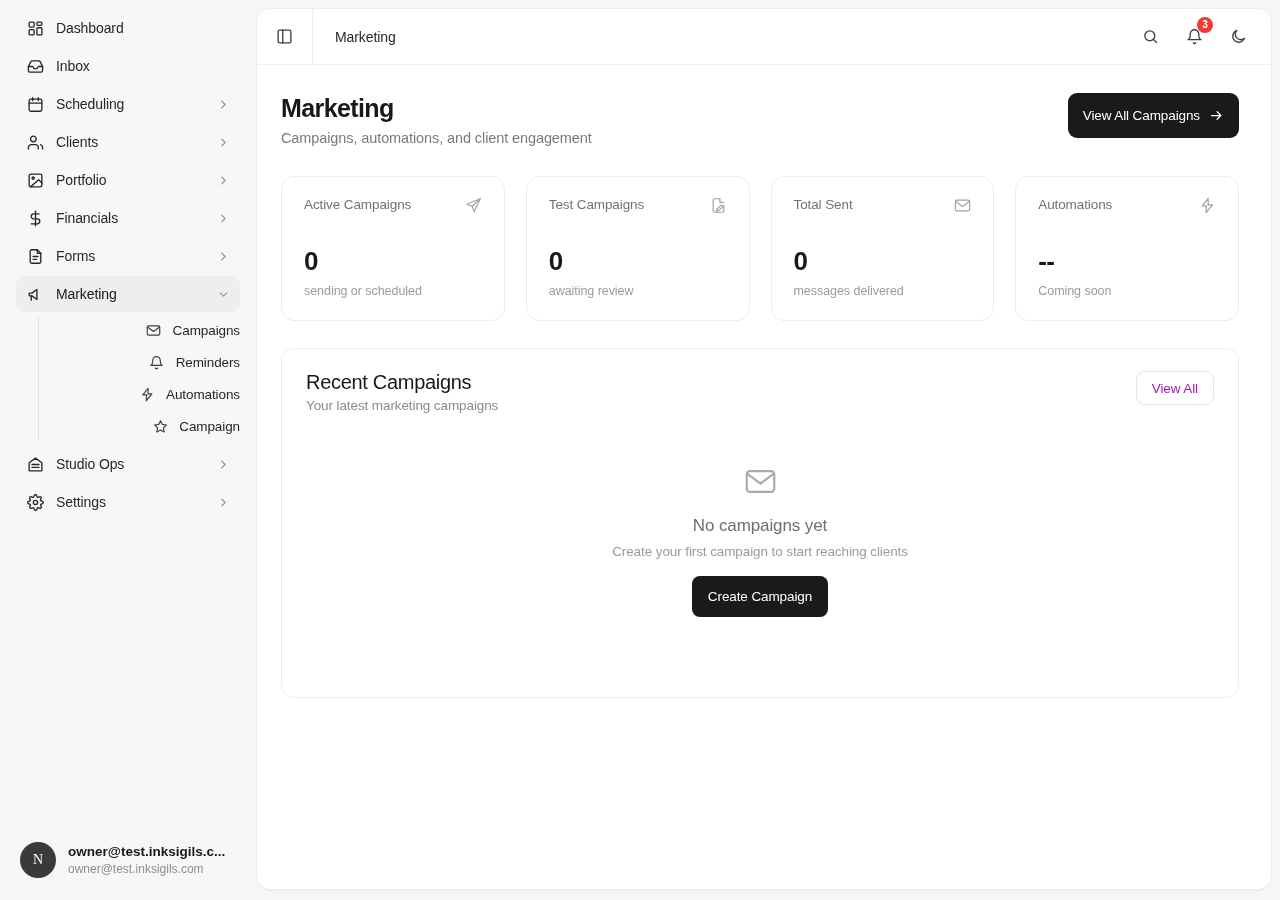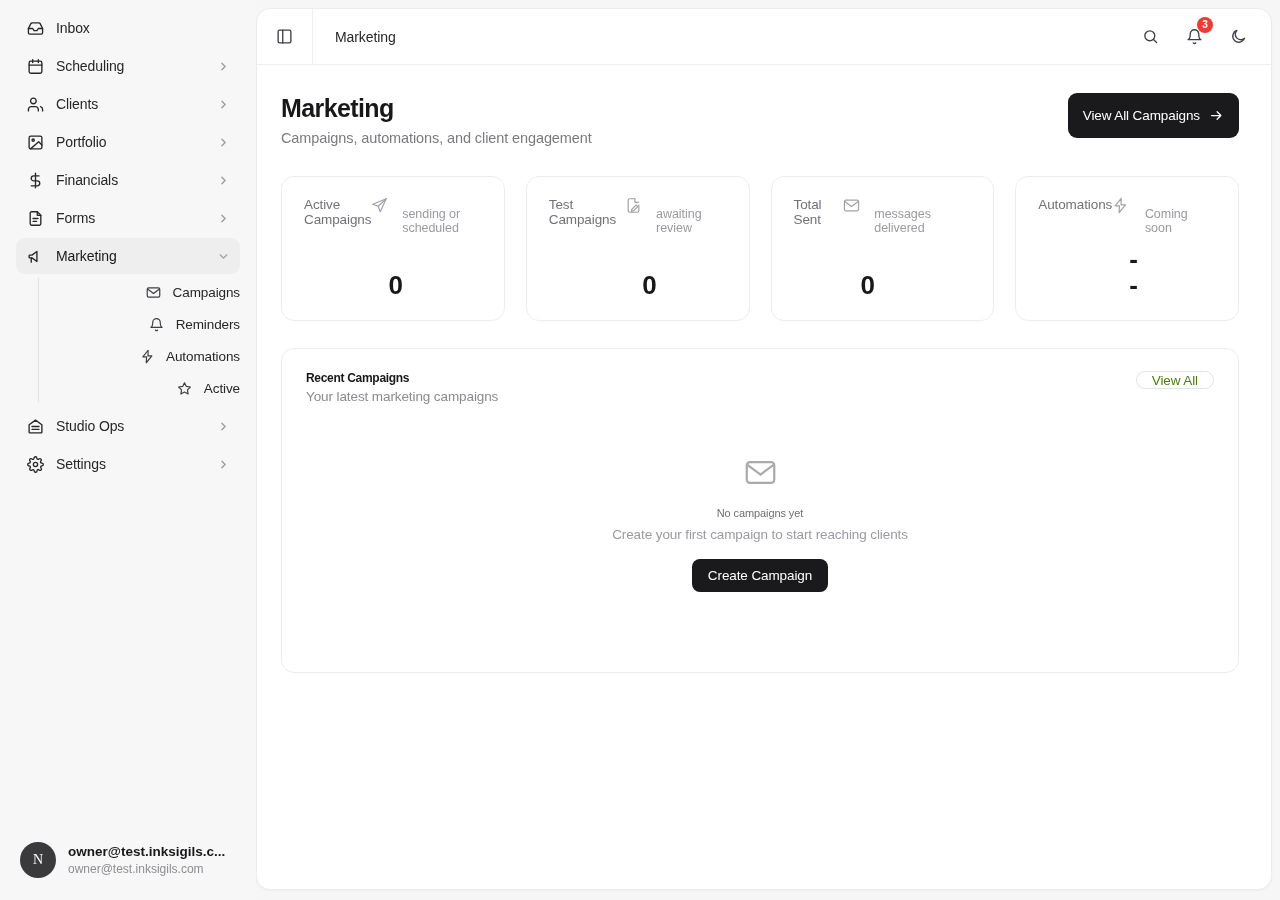--- a/index.html
+++ b/index.html
@@ -165,69 +165,80 @@
   .btn-dark {
     display: inline-flex; align-items: center; gap: 9px;
     background: #1a1a1d; color: #fff;
     border: 0; border-radius: 9px;
     height: 45px; padding: 0 15px;
     font-size: 13.5px; font-family: inherit; cursor: pointer;
     letter-spacing: -0.1px;
   }
   .btn-light {
     display: inline-flex; align-items: center; justify-content: center;
-    background: #fff; color: #4d7c0f;
+    background: #fff; color: #a21caf;
     border: 1px solid #e4e4e7; border-radius: 9px;
-    height: 18px; padding: 0 15px;
+    height: 34px; padding: 0 15px;
     font-size: 13.5px; font-family: inherit; cursor: pointer;
     letter-spacing: -0.1px;
   }
 
   .stats { display: grid; grid-template-columns: repeat(4, 1fr); gap: 21px; margin-bottom: 27px; }
   .stat-card {
     background: #fff; border: 1px solid #ededef; border-radius: 13px;
     padding: 20px 22px 22px 22px; min-height: 145px;
-    display: flex; flex-direction: row;
+    display: flex; flex-direction: column;
   }
   .stat-top { display: flex; align-items: flex-start; justify-content: space-between; }
   .stat-label { font-size: 13.5px; color: #71717a; letter-spacing: -0.1px; }
   .stat-ico { color: #a1a1aa; display: flex; }
   .stat-value { font-size: 26px; font-weight: 700; color: #18181b; margin-top: auto; line-height: 1; letter-spacing: -0.6px; }
   .stat-hint { font-size: 12.5px; color: #9a9aa2; margin-top: 10px; letter-spacing: -0.05px; }
 
   .card {
     background: #fff; border: 1px solid #ededef; border-radius: 13px;
     padding: 22px 24px 24px 24px;
   }
   .card-head { display: flex; align-items: flex-start; justify-content: space-between; }
-  .card-title { font-size: 12px; font-weight: 700; color: #18181b; letter-spacing: -0.3px; }
+  .card-title { font-size: 20px; font-weight: 400; color: #18181b; letter-spacing: -0.3px; }
   .card-sub { font-size: 13.5px; color: #8a8a90; margin-top: 4px; letter-spacing: -0.1px; }
 
   .empty {
     display: flex; flex-direction: column; align-items: center; justify-content: center;
     padding: 52px 0 56px 0;
   }
   .empty-ico { color: #a9a9b0; margin-bottom: 18px; }
-  .empty-title { font-size: 11px; color: #6e6e75; letter-spacing: -0.1px; }
+  .empty-title { font-size: 17px; color: #6e6e75; letter-spacing: -0.1px; }
   .empty-sub { font-size: 13.5px; color: #9a9aa2; margin-top: 8px; letter-spacing: -0.1px; }
   .btn-dark.sm {
-    height: 33px; padding: 0 16px; margin-top: 17px; font-size: 13.5px; border-radius: 8px;
+    height: 41px; padding: 0 16px; margin-top: 17px; font-size: 13.5px; border-radius: 8px;
   }
   svg { display: block; }
 </style>
 </head>
 <body>
 
 <div class="app">
 
   <aside class="sidebar">
 
 
     <nav class="nav">
 
+      <div class="nav-item">
+        <span class="ico">
+          <svg width="17" height="17" viewBox="0 0 24 24" fill="none" stroke="currentColor" stroke-width="1.9" stroke-linecap="round" stroke-linejoin="round">
+            <rect x="3" y="3" width="7" height="7" rx="1.4"></rect>
+              <rect x="14" y="3" width="7" height="4.5" rx="1.4"></rect>
+            <rect x="14" y="11" width="7" height="10" rx="1.4"></rect>
+              <rect x="3" y="13.5" width="7" height="7.5" rx="1.4"></rect>
+          </svg>
+        </span>
+        <span class="lbl">Dashboard</span>
+      </div>
 
       <div class="nav-item">
         <span class="ico">
           <svg width="17" height="17" viewBox="0 0 24 24" fill="none" stroke="currentColor" stroke-width="1.9" stroke-linecap="round" stroke-linejoin="round">
             <path d="M22 12h-6l-2 3h-4l-2-3H2"></path>
             <path d="M5.45 5.11 2 12v6a2 2 0 0 0 2 2h16a2 2 0 0 0 2-2v-6l-3.45-6.89A2 2 0 0 0 16.76 4H7.24a2 2 0 0 0-1.79 1.11z"></path>
           </svg>
         </span>
         <span class="lbl">Inbox</span>
       </div>
@@ -350,21 +361,21 @@
             </svg>
           </span>
           <span class="lbl">Automations</span>
         </div>
         <div class="sub-item">
           <span class="ico">
             <svg width="15" height="15" viewBox="0 0 24 24" fill="none" stroke="currentColor" stroke-width="1.9" stroke-linecap="round" stroke-linejoin="round">
               <path d="M12 2.8l2.9 5.9 6.5.95-4.7 4.6 1.1 6.45L12 17.65 6.2 20.7l1.1-6.45-4.7-4.6 6.5-.95z"></path>
             </svg>
           </span>
-          <span class="lbl">Active</span>
+          <span class="lbl">Campaign</span>
         </div>
       </div>
 
       <div class="nav-item">
         <span class="ico">
           <svg width="17" height="17" viewBox="0 0 24 24" fill="none" stroke="currentColor" stroke-width="1.9" stroke-linecap="round" stroke-linejoin="round">
             <path d="M3 9.5 12 3l9 6.5V20a1 1 0 0 1-1 1H4a1 1 0 0 1-1-1z"></path>
               <path d="M7 12h10M7 16h10"></path>
           </svg>
         </span>

